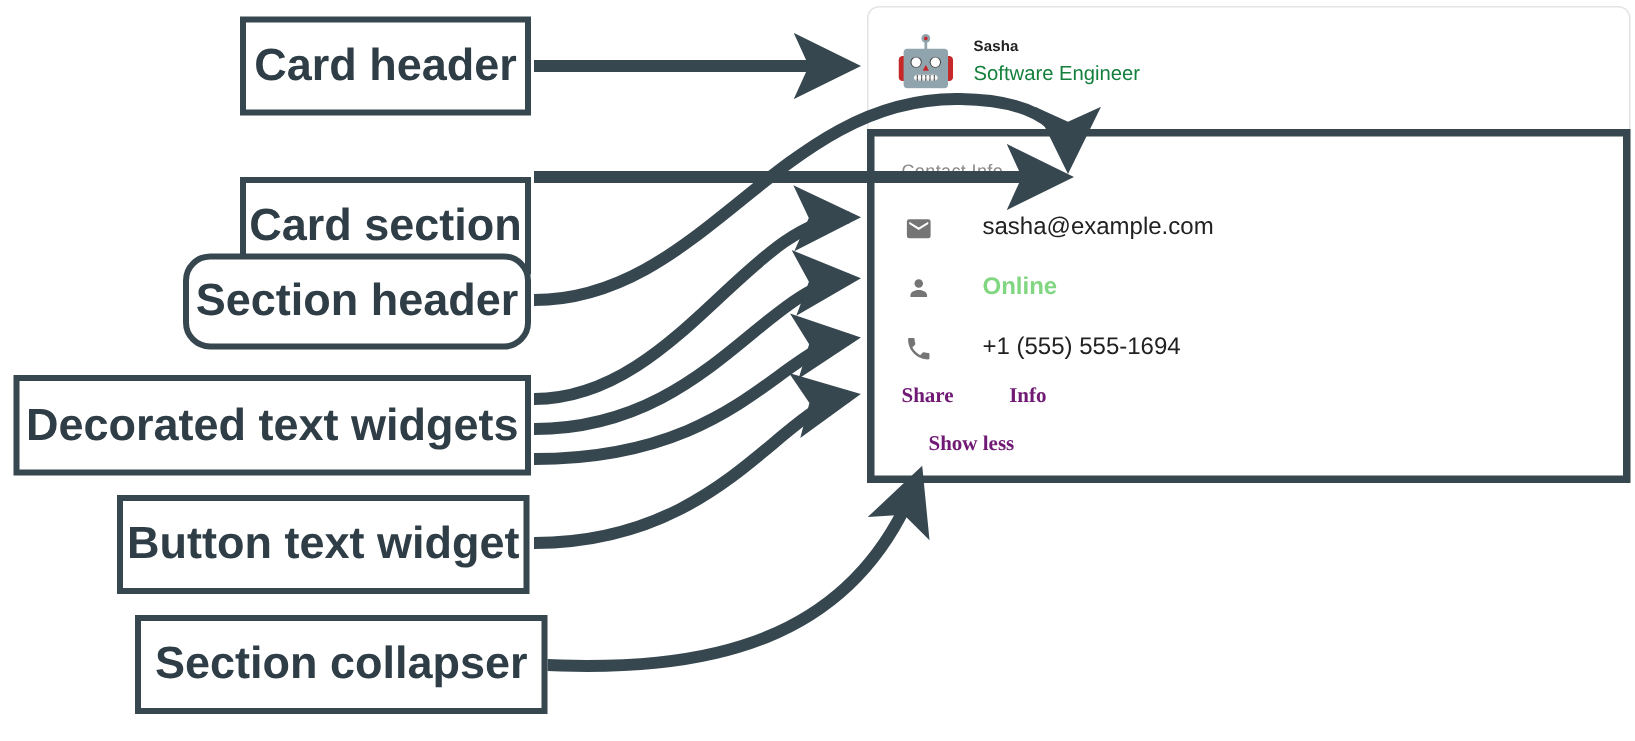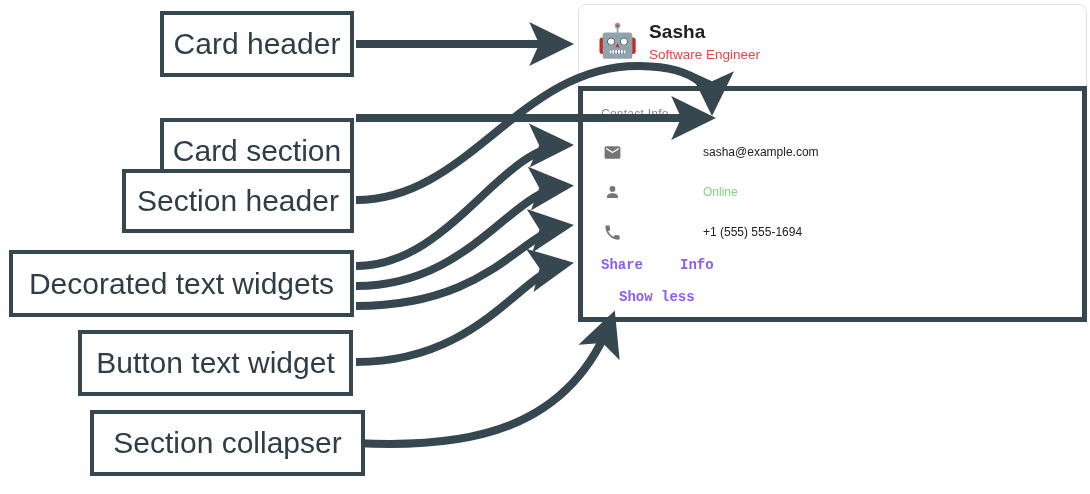--- a/index.html
+++ b/index.html
@@ -27,20 +27,21 @@
     border: 4px solid #37474f;
     background: #ffffff;
     color: #2f3e46;
     display: flex;
     align-items: center;
     justify-content: center;
     font-size: 30px;
     line-height: 1;
     white-space: nowrap;
     z-index: 30;
+    font-weight: bold;
   }
 
   
   #arrows {
     position: absolute;
     left: 0;
     top: 0;
     width: 1090px;
     height: 494px;
     z-index: 20;
@@ -70,28 +71,28 @@
   .avatar {
     width: 38px;
     height: 38px;
     font-size: 33px;
     line-height: 38px;
     text-align: center;
     flex: none;
   }
   .header-text { display: flex; flex-direction: column; gap: 4px; }
   .header-title {
-    font-size: 19px;
+    font-size: 10px;
     font-weight: bold;
     color: #212121;
     letter-spacing: .1px;
   }
   .header-sub {
     font-size: 13.5px;
-    color: #ef4444;
+    color: #15803d;
   }
 
   
   #card-section {
     position: absolute;
     left: 578px;
     top: 86px;
     width: 509px;
     height: 236px;
     box-sizing: border-box;
@@ -114,39 +115,39 @@
   }
   .row-icon {
     width: 22px;
     height: 22px;
     flex: none;
     display: flex;
     align-items: center;
     justify-content: center;
     margin-right: 32px;
   }
-  .row-text { font-size: 12px; color: #212121; margin-left: 48px; }
-  .row-text.online { color: #81d681; }
+  .row-text { font-size: 16px; color: #212121; }
+  .row-text.online { color: #81d681; font-weight: bold; }
 
   .button-list {
     display: flex;
     align-items: center;
     gap: 37px;
     margin-top: 6px;
     margin-left: 0px;
   }
   .link-btn {
     font-size: 14px;
     font-weight: bold;
-    color: #8b5cf6;
+    color: #701a75;
     background: none;
     border: none;
     padding: 0;
     cursor: pointer;
-    font-family: Liberation Mono, monospace;
+    font-family: Liberation Serif, serif;
   }
   .collapser {
     margin-top: 14px;
     margin-left: 18px;
   }
 </style>
 </head>
 <body>
 
 <div id="stage">
@@ -206,21 +207,21 @@
   </div>
 
   <div class="anno-box" style="left:160px;top:11px;width:194px;height:66px;">
     <span>Card header</span>
   </div>
 
   <div class="anno-box" style="left:160px;top:86px;width:194px;height:65px;margin-top:32px;">
     <span>Card section</span>
   </div>
 
-  <div class="anno-box" style="left:122px;top:169px;width:232px;height:64px;">
+  <div class="anno-box" style="left:122px;top:169px;width:232px;height:64px;border-radius:18px;">
     <span>Section header</span>
   </div>
 
   <div class="anno-box" style="left:9px;top:250px;width:345px;height:67px;">
     <span>Decorated text widgets</span>
   </div>
 
   <div class="anno-box" style="left:78px;top:330px;width:275px;height:66px;">
     <span>Button text widget</span>
   </div>

